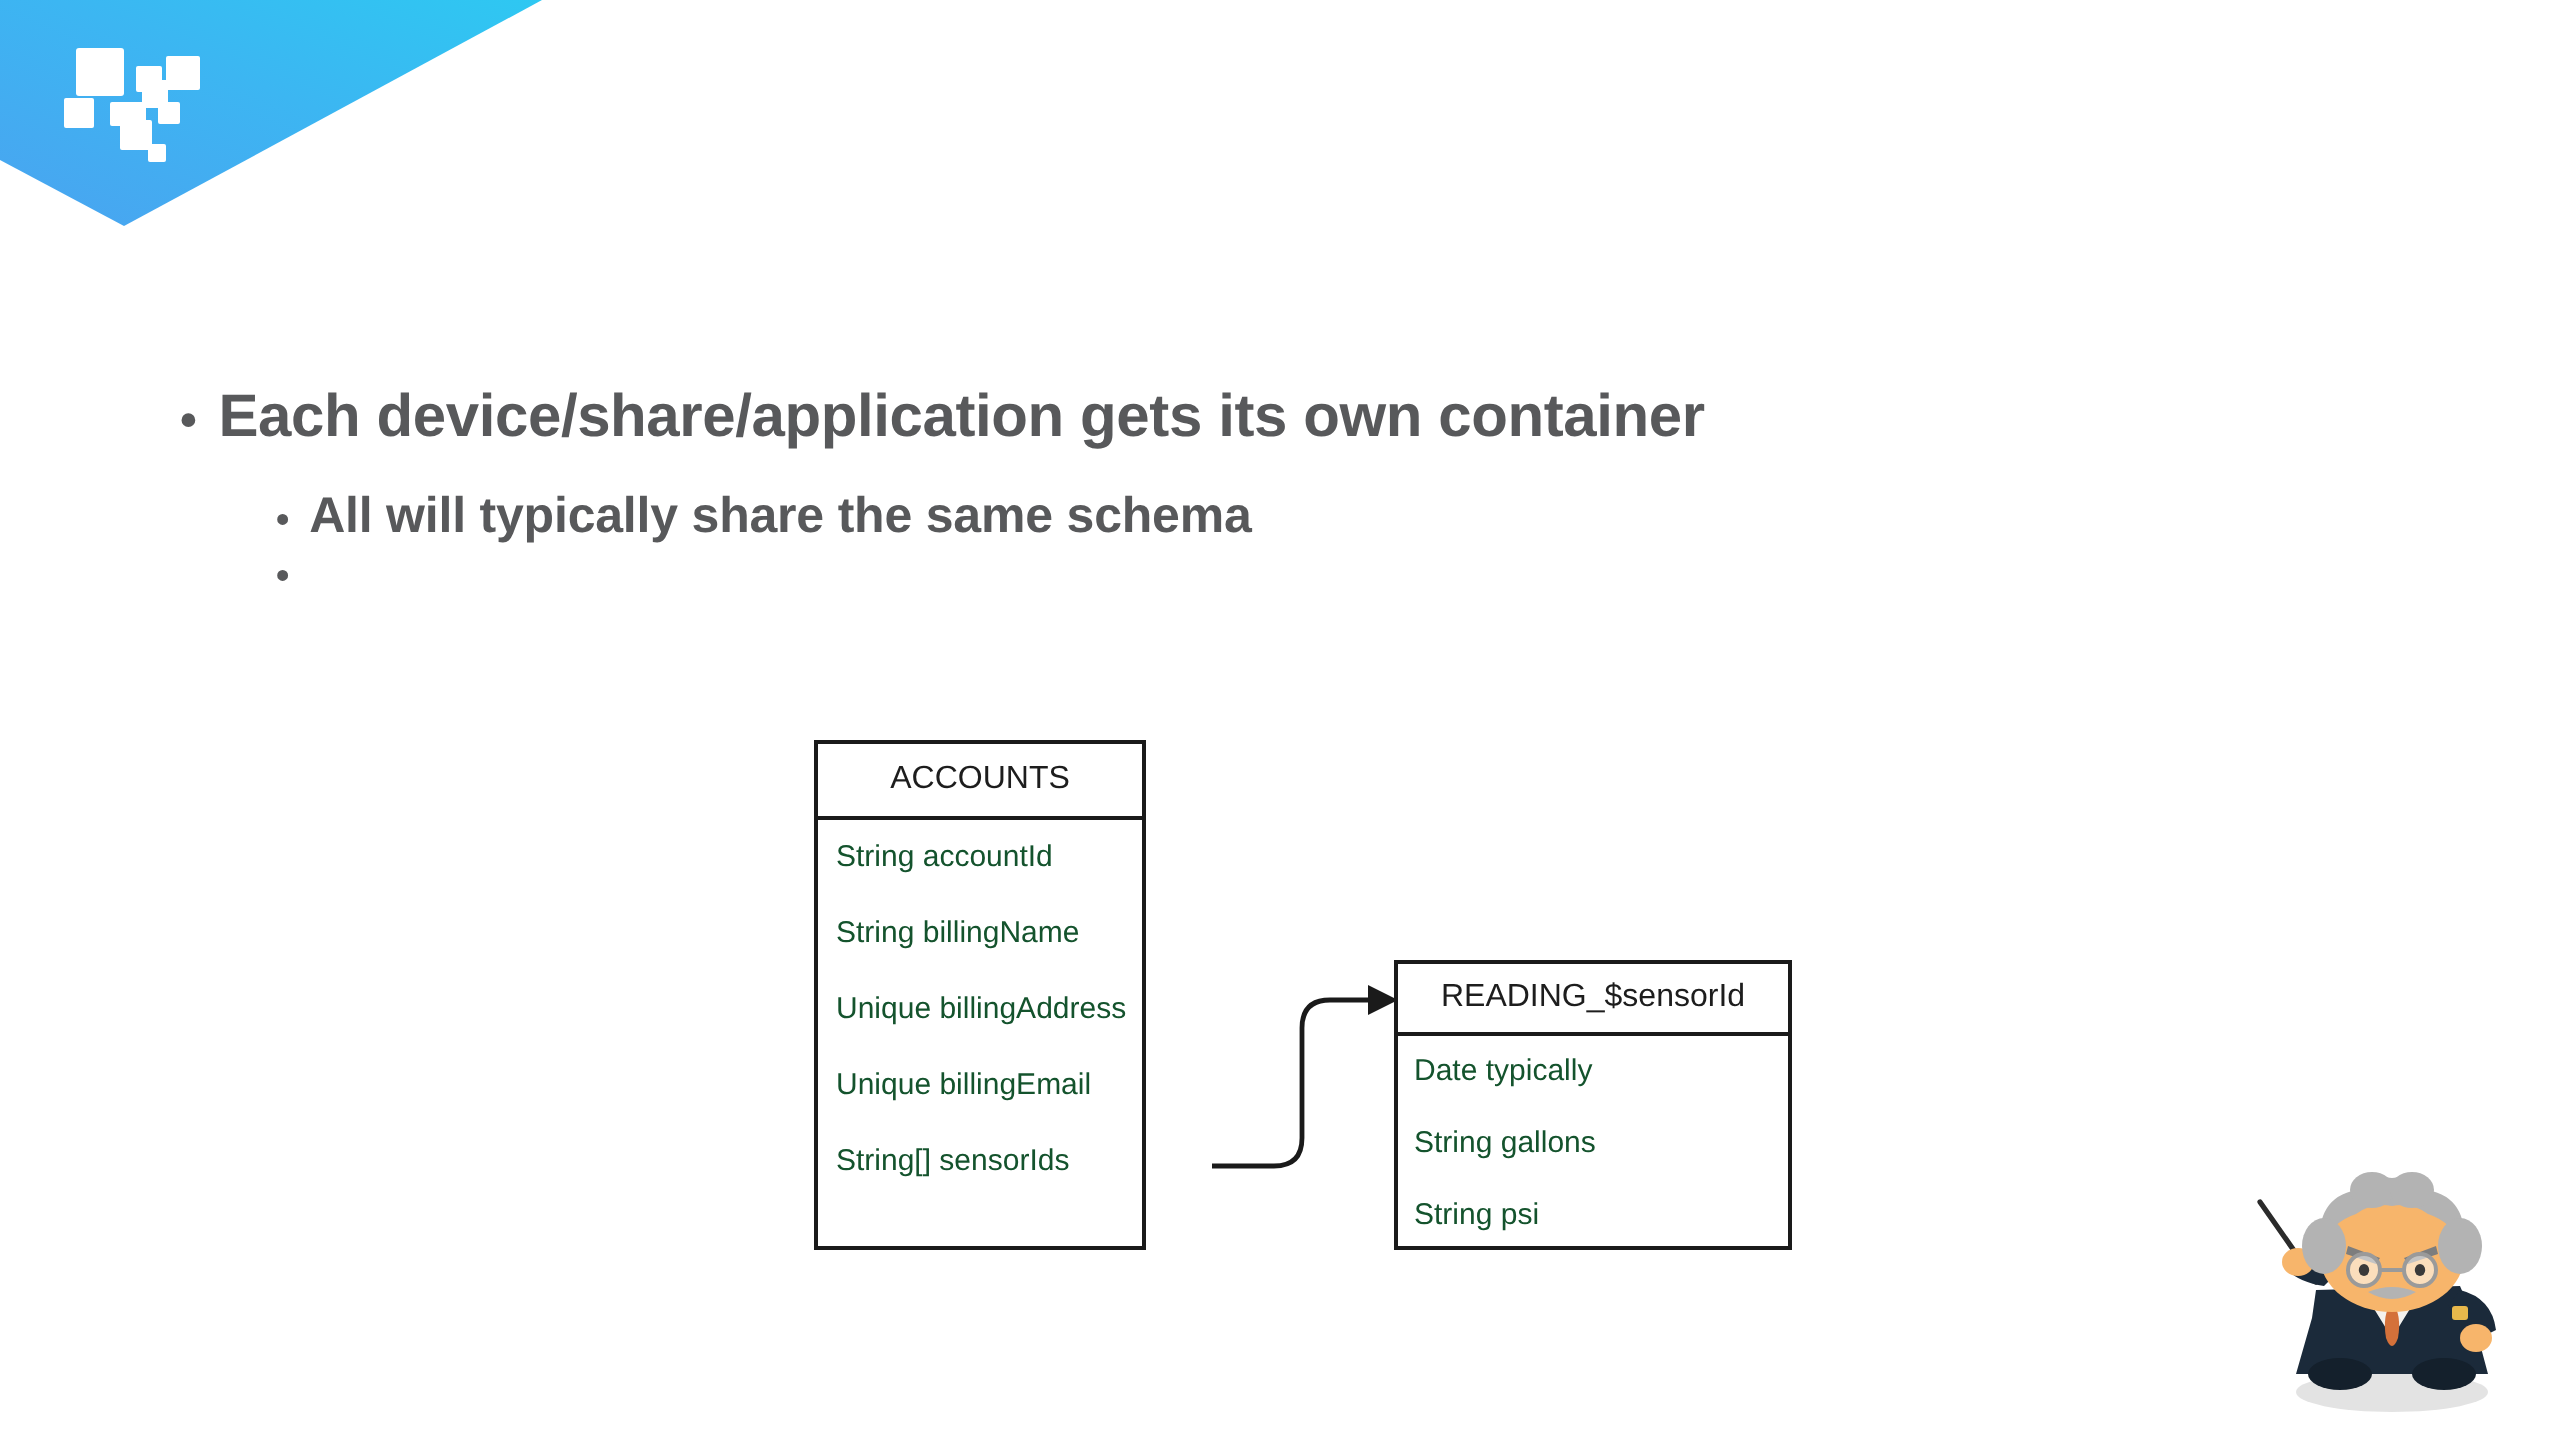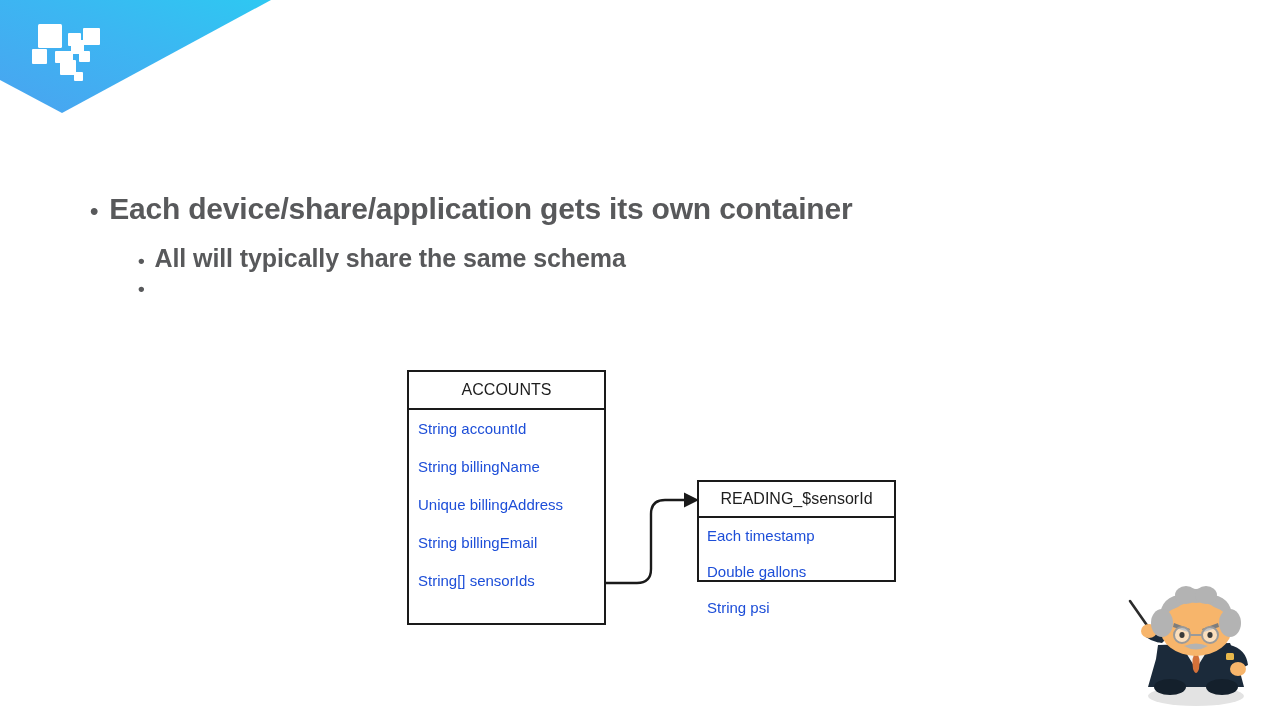--- a/index.html
+++ b/index.html
@@ -92,48 +92,48 @@
     text-align: center;
     font-size: 16px;
     color: #1d1d1d;
     font-family: "Liberation Sans", sans-serif;
   }
   .entity-fields {
     padding: 0;
   }
   .entity-field {
     font-size: 15px;
-    color: #1d4ed8;
+    color: #14532d;
     font-family: "Liberation Sans", sans-serif;
     white-space: nowrap;
   }
 
   
   #entity-accounts {
     left: 407px;
     top: 370px;
-    width: 199px;
+    width: 166px;
     height: 255px;
   }
   #entity-accounts .entity-header {
     height: 38px;
     line-height: 36px;
   }
   #entity-accounts .entity-field {
     height: 38px;
     line-height: 38px;
     padding-left: 9px;
   }
 
   
   #entity-reading {
     left: 697px;
     top: 480px;
     width: 199px;
-    height: 102px;
+    height: 145px;
   }
   #entity-reading .entity-header {
     height: 36px;
     line-height: 34px;
   }
   #entity-reading .entity-field {
     height: 36px;
     line-height: 36px;
     padding-left: 8px;
   }
@@ -204,37 +204,37 @@
 </div>
 
 <div class="diagram">
 
   <div class="entity" id="entity-accounts">
     <div class="entity-header">ACCOUNTS</div>
     <div class="entity-fields">
       <div class="entity-field">String accountId</div>
       <div class="entity-field">String billingName</div>
       <div class="entity-field">Unique billingAddress</div>
-      <div class="entity-field">String billingEmail</div>
+      <div class="entity-field">Unique billingEmail</div>
       <div class="entity-field">String[] sensorIds</div>
     </div>
   </div>
 
   <div class="connector">
     <svg width="115" height="120" viewBox="0 0 115 120" xmlns="http://www.w3.org/2000/svg">
       <path d="M11,105 L42,105 Q56,105 56,91 L56,36 Q56,22 70,22 L92,22" fill="none" stroke="#1a1a1a" stroke-width="2.4" stroke-linecap="butt"></path>
       <path d="M89,14.5 L104,22 L89,29.5 Z" fill="#1a1a1a"></path>
     </svg>
   </div>
 
   <div class="entity" id="entity-reading">
     <div class="entity-header">READING_$sensorId</div>
     <div class="entity-fields">
-      <div class="entity-field">Each timestamp</div>
-      <div class="entity-field">Double gallons</div>
+      <div class="entity-field">Date typically</div>
+      <div class="entity-field">String gallons</div>
       <div class="entity-field">String psi</div>
     </div>
   </div>
 
 </div>
 
 <div class="character">
   <svg width="152" height="132" viewBox="0 0 152 132" xmlns="http://www.w3.org/2000/svg">
 
     <ellipse cx="78" cy="113" rx="48" ry="10" fill="#e3e3e3"></ellipse>

